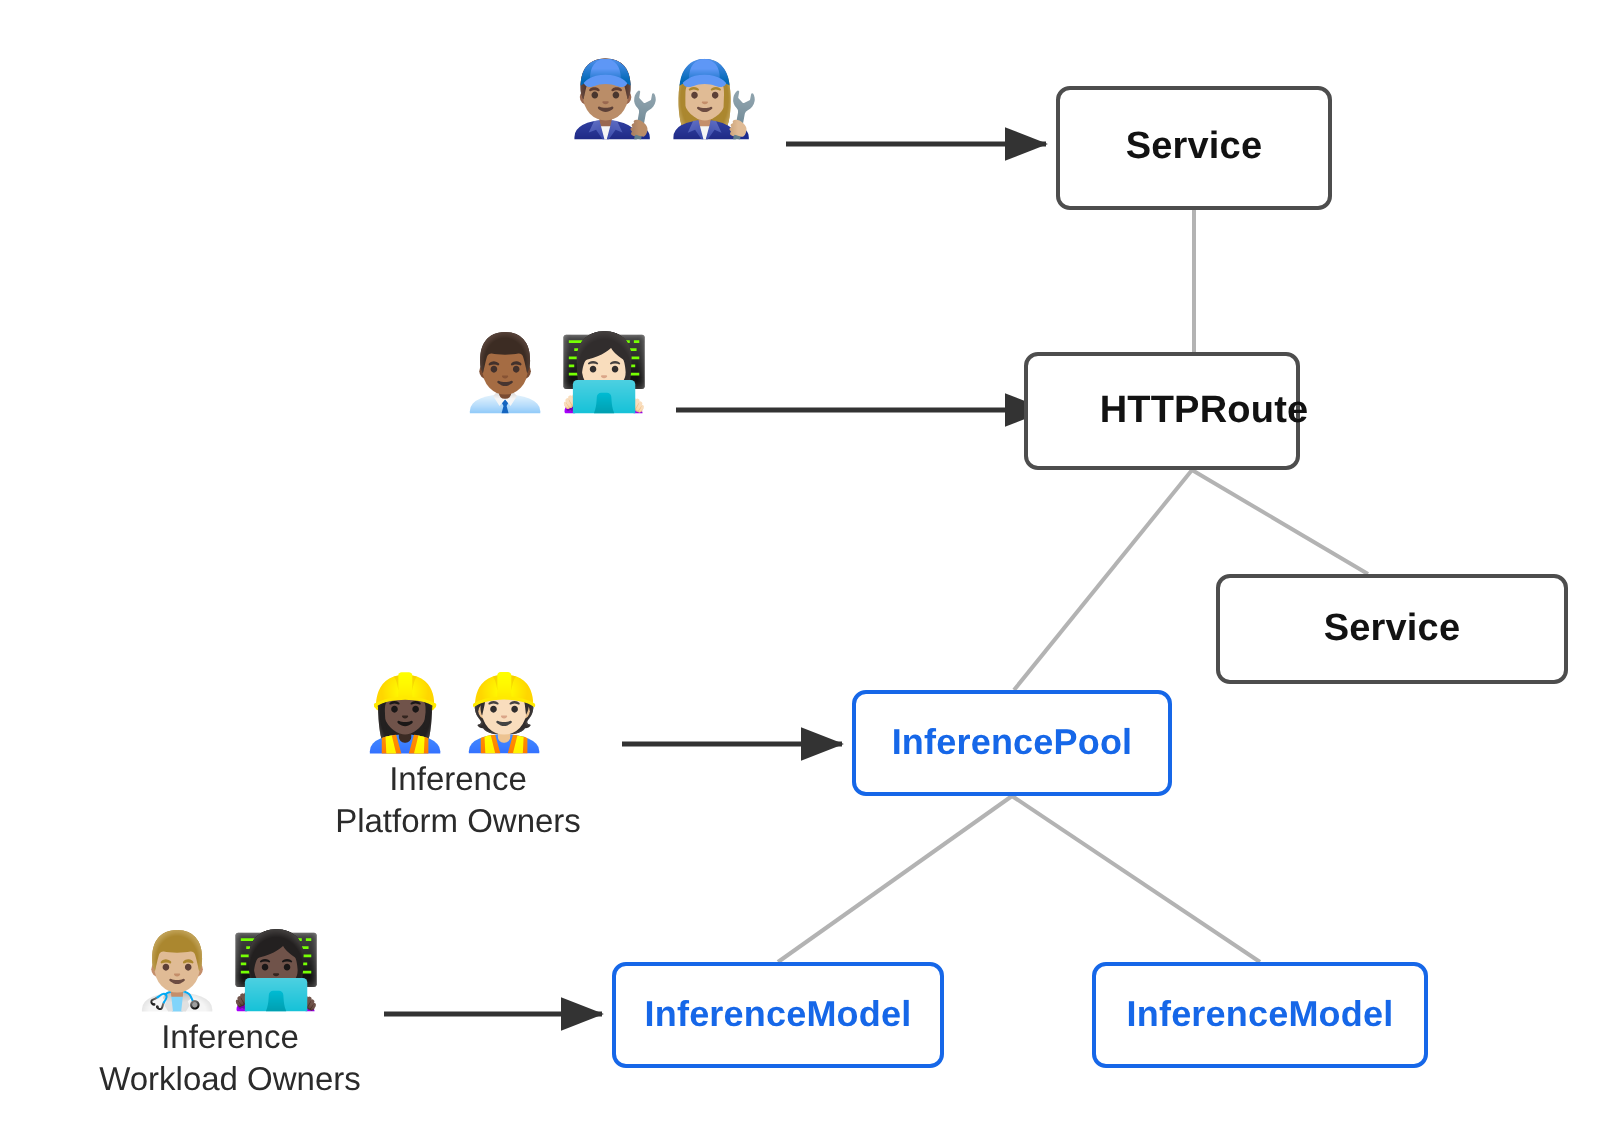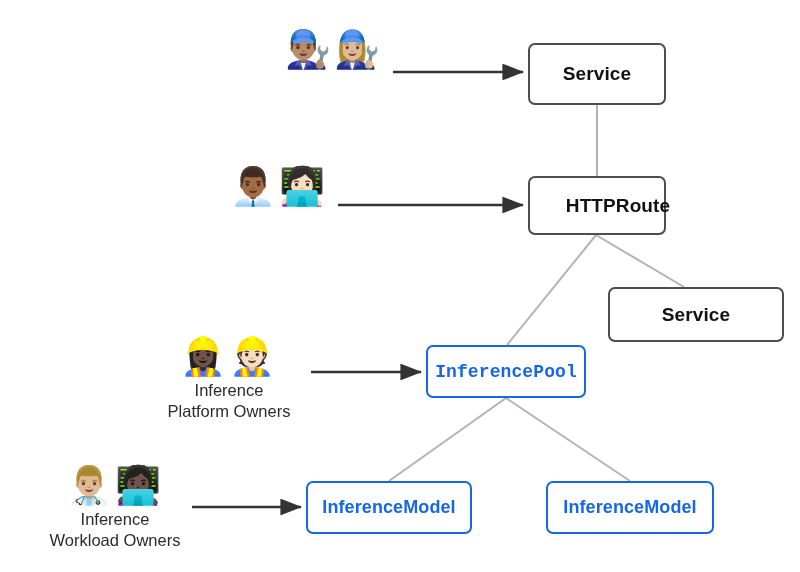--- a/index.html
+++ b/index.html
@@ -87,27 +87,27 @@
       <line x1="506" y1="398" x2="630" y2="481" stroke="#b3b3b3" stroke-width="2"></line>
       <line x1="393" y1="72" x2="523" y2="72" stroke="#333333" stroke-width="2.4" marker-end="url(#arrowhead)"></line>
       <line x1="338" y1="205" x2="523" y2="205" stroke="#333333" stroke-width="2.4" marker-end="url(#arrowhead)"></line>
       <line x1="311" y1="372" x2="421" y2="372" stroke="#333333" stroke-width="2.4" marker-end="url(#arrowhead)"></line>
       <line x1="192" y1="507" x2="301" y2="507" stroke="#333333" stroke-width="2.4" marker-end="url(#arrowhead)"></line>
     </svg>
   <div id="nodes">
       <div class="node dark" style="left: 528px; top: 43px; width: 138px; height: 62px;">
         <span>Service</span>
       </div>
-      <div class="node dark" style="left: 528px; top: 176px; width: 138px; height: 59px; padding-left: 42px;">
+      <div class="node dark" style="left: 512px; top: 176px; width: 138px; height: 59px; padding-left: 42px;">
         <span>HTTPRoute</span>
       </div>
       <div class="node dark" style="left: 608px; top: 287px; width: 176px; height: 55px;">
         <span>Service</span>
       </div>
-      <div class="node blue" style="left: 426px; top: 345px; width: 160px; height: 53px; font-family: Liberation Mono, monospace;">
+      <div class="node blue" style="left: 426px; top: 345px; width: 160px; height: 53px;">
         <span>InferencePool</span>
       </div>
       <div class="node blue" style="left: 306px; top: 481px; width: 166px; height: 53px;">
         <span>InferenceModel</span>
       </div>
       <div class="node blue" style="left: 546px; top: 481px; width: 168px; height: 53px;">
         <span>InferenceModel</span>
       </div>
     </div>
   <div id="actors">

